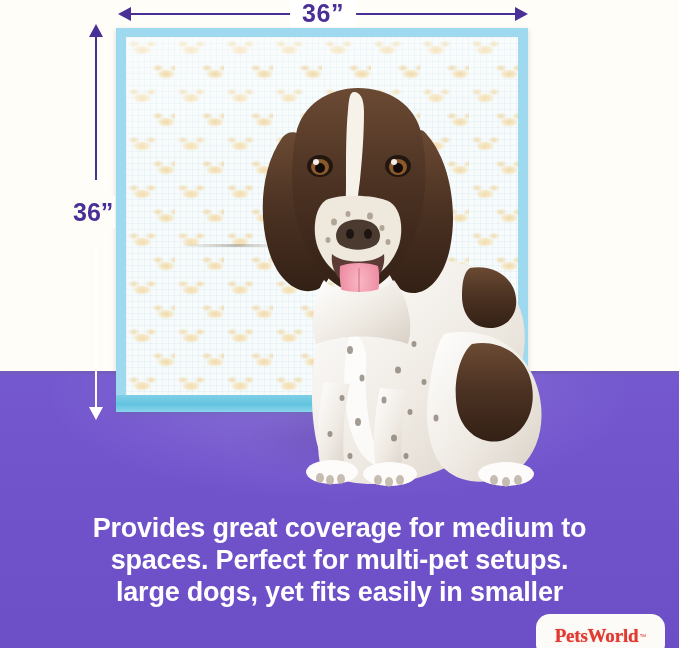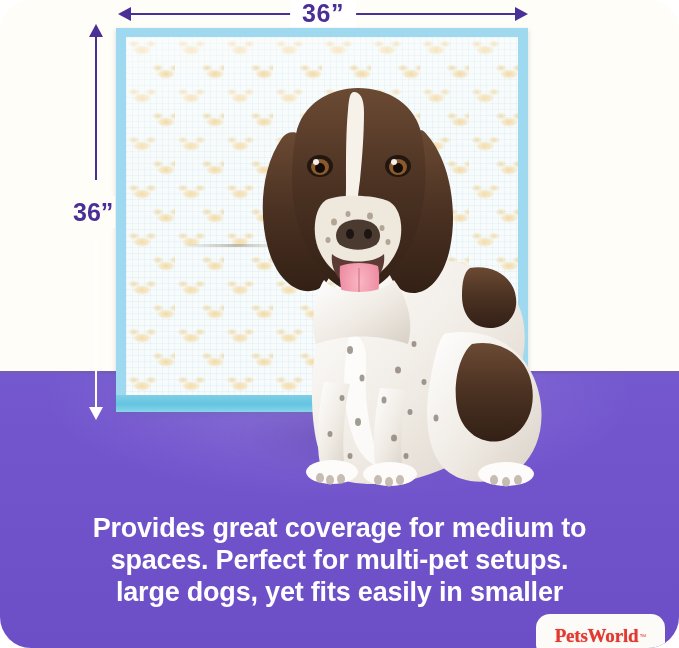--- a/index.html
+++ b/index.html
@@ -1,21 +1,20 @@
 <!DOCTYPE html>
 <html><head>
 <meta charset="utf-8">
 <style>
   html,body{margin:0;padding:0;background:#fff;}
   body{font-family:"Liberation Sans",sans-serif;}
 
   #scene{
     position:relative;width:679px;height:648px;overflow:hidden;
     background:#ffffff;
-    border-radius:31px;
   }
 
   
   .wall{position:absolute;left:0;top:0;width:679px;height:374px;background:#fffdf8;}
   .horizon{position:absolute;left:0;top:371px;width:679px;height:4px;background:#5b3fb0;opacity:.85;}
   .floor{
     position:absolute;left:0;top:374px;width:679px;height:274px;
     background:
       radial-gradient(ellipse 420px 150px at 50% 8%, rgba(255,255,255,.16), rgba(255,255,255,0) 70%),
       linear-gradient(180deg,#7458cf 0%, #7254cd 28%, #6f51c9 62%, #6c4ec6 100%);

